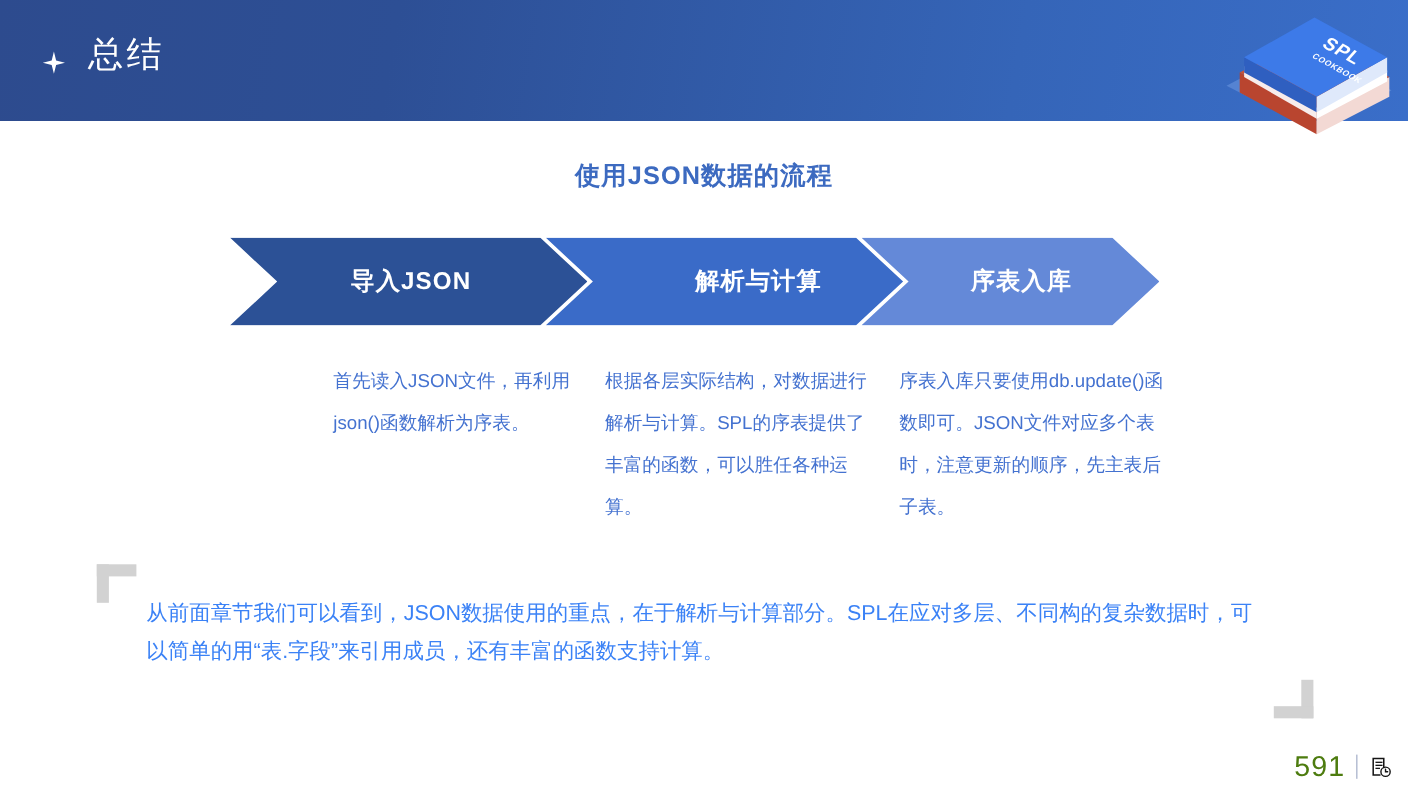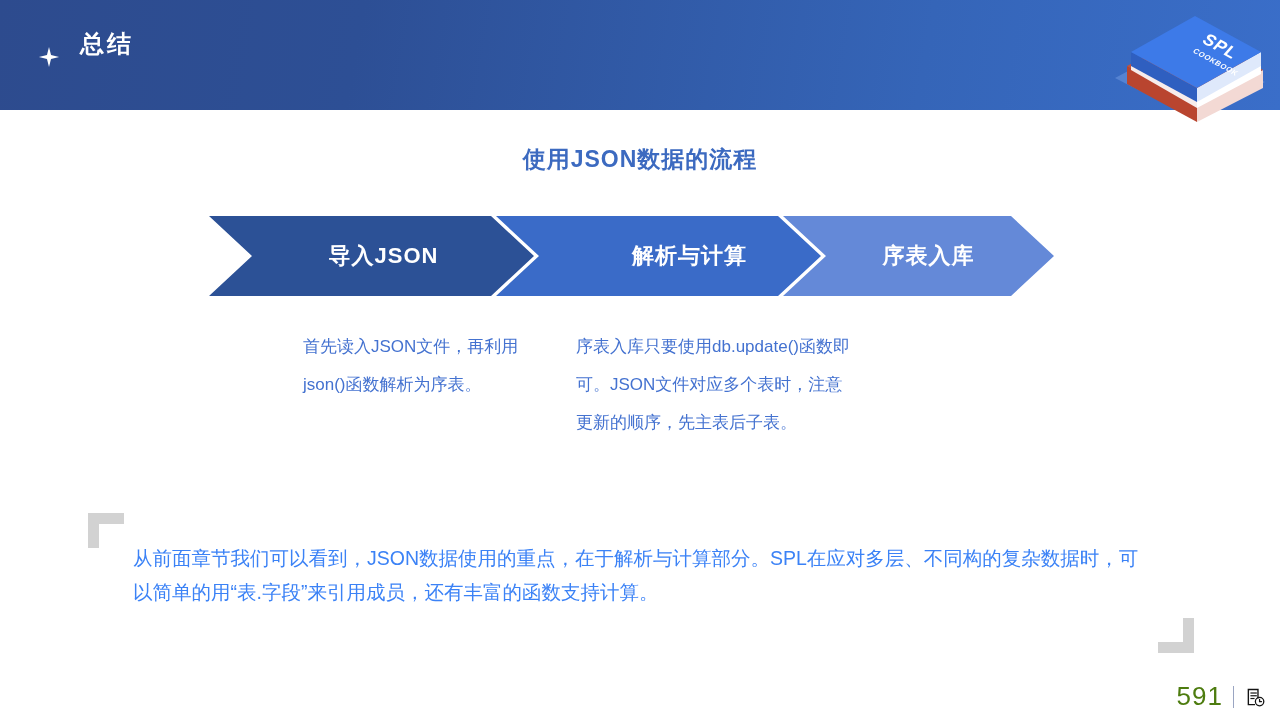--- a/index.html
+++ b/index.html
@@ -26,24 +26,24 @@
   .header-sparkle {
     position: absolute;
     left: 38px; top: 46px;
     width: 22px; height: 22px;
     color: #ffffff;
   }
   .header-sparkle svg { display: block; }
   .header-title {
     position: absolute;
     left: 80px; top: 28px;
-    font-size: 24px;
+    font-size: 32px;
     letter-spacing: 3px;
     color: #ffffff;
-    font-weight: 700;
+    font-weight: 400;
     white-space: nowrap;
   }
 
   
   .logo-wrap {
     position: absolute;
     left: 1105px; top: 8px;
     width: 170px; height: 128px;
   }
   .logo-wrap svg { display: block; }
@@ -91,21 +91,21 @@
   .chev-2 {
     left: 287px; width: 325px;
     background: #3a6bc8;
     clip-path: polygon(0 0, 282px 0, 325px 50%, 282px 100%, 0 100%, 43px 50%);
   }
   .chev-3 {
     left: 574px; width: 271px;
     background: #6489d8;
     clip-path: polygon(0 0, 228px 0, 271px 50%, 228px 100%, 0 100%, 43px 50%);
   }
-  .chev-1 .chev-label { left: 12px; }
+  .chev-1 .chev-label { left: 2px; }
   .chev-2 .chev-label { left: 12px; margin-left: 38px; }
   .chev-3 .chev-label { left: 10px; }
 
   
   .cols {
     position: absolute;
     left: 275px; top: 328px;
     width: 790px;
     display: flex;
   }
@@ -219,20 +219,21 @@
   <div class="chev chev-2">
     <span class="chev-label">解析与计算</span>
   </div>
   <div class="chev chev-3">
     <span class="chev-label">序表入库</span>
   </div>
 </div>
 
 <div class="cols">
   <div class="col col-1">首先读入JSON文件，再利用json()函数解析为序表。</div>
+  <div class="col col-2">根据各层实际结构，对数据进行解析与计算。SPL的序表提供了丰富的函数，可以胜任各种运算。</div>
   <div class="col col-3">序表入库只要使用db.update()函数即可。JSON文件对应多个表时，注意更新的顺序，先主表后子表。</div>
 </div>
 
 <div class="note-bracket">
   <span class="bar-v"></span>
     <span class="bar-h"></span>
 </div>
 <div class="note">从前面章节我们可以看到，JSON数据使用的重点，在于解析与计算部分。SPL在应对多层、不同构的复杂数据时，可以简单的用“表.字段”来引用成员，还有丰富的函数支持计算。</div>
 
 <div class="footer-bracket">

